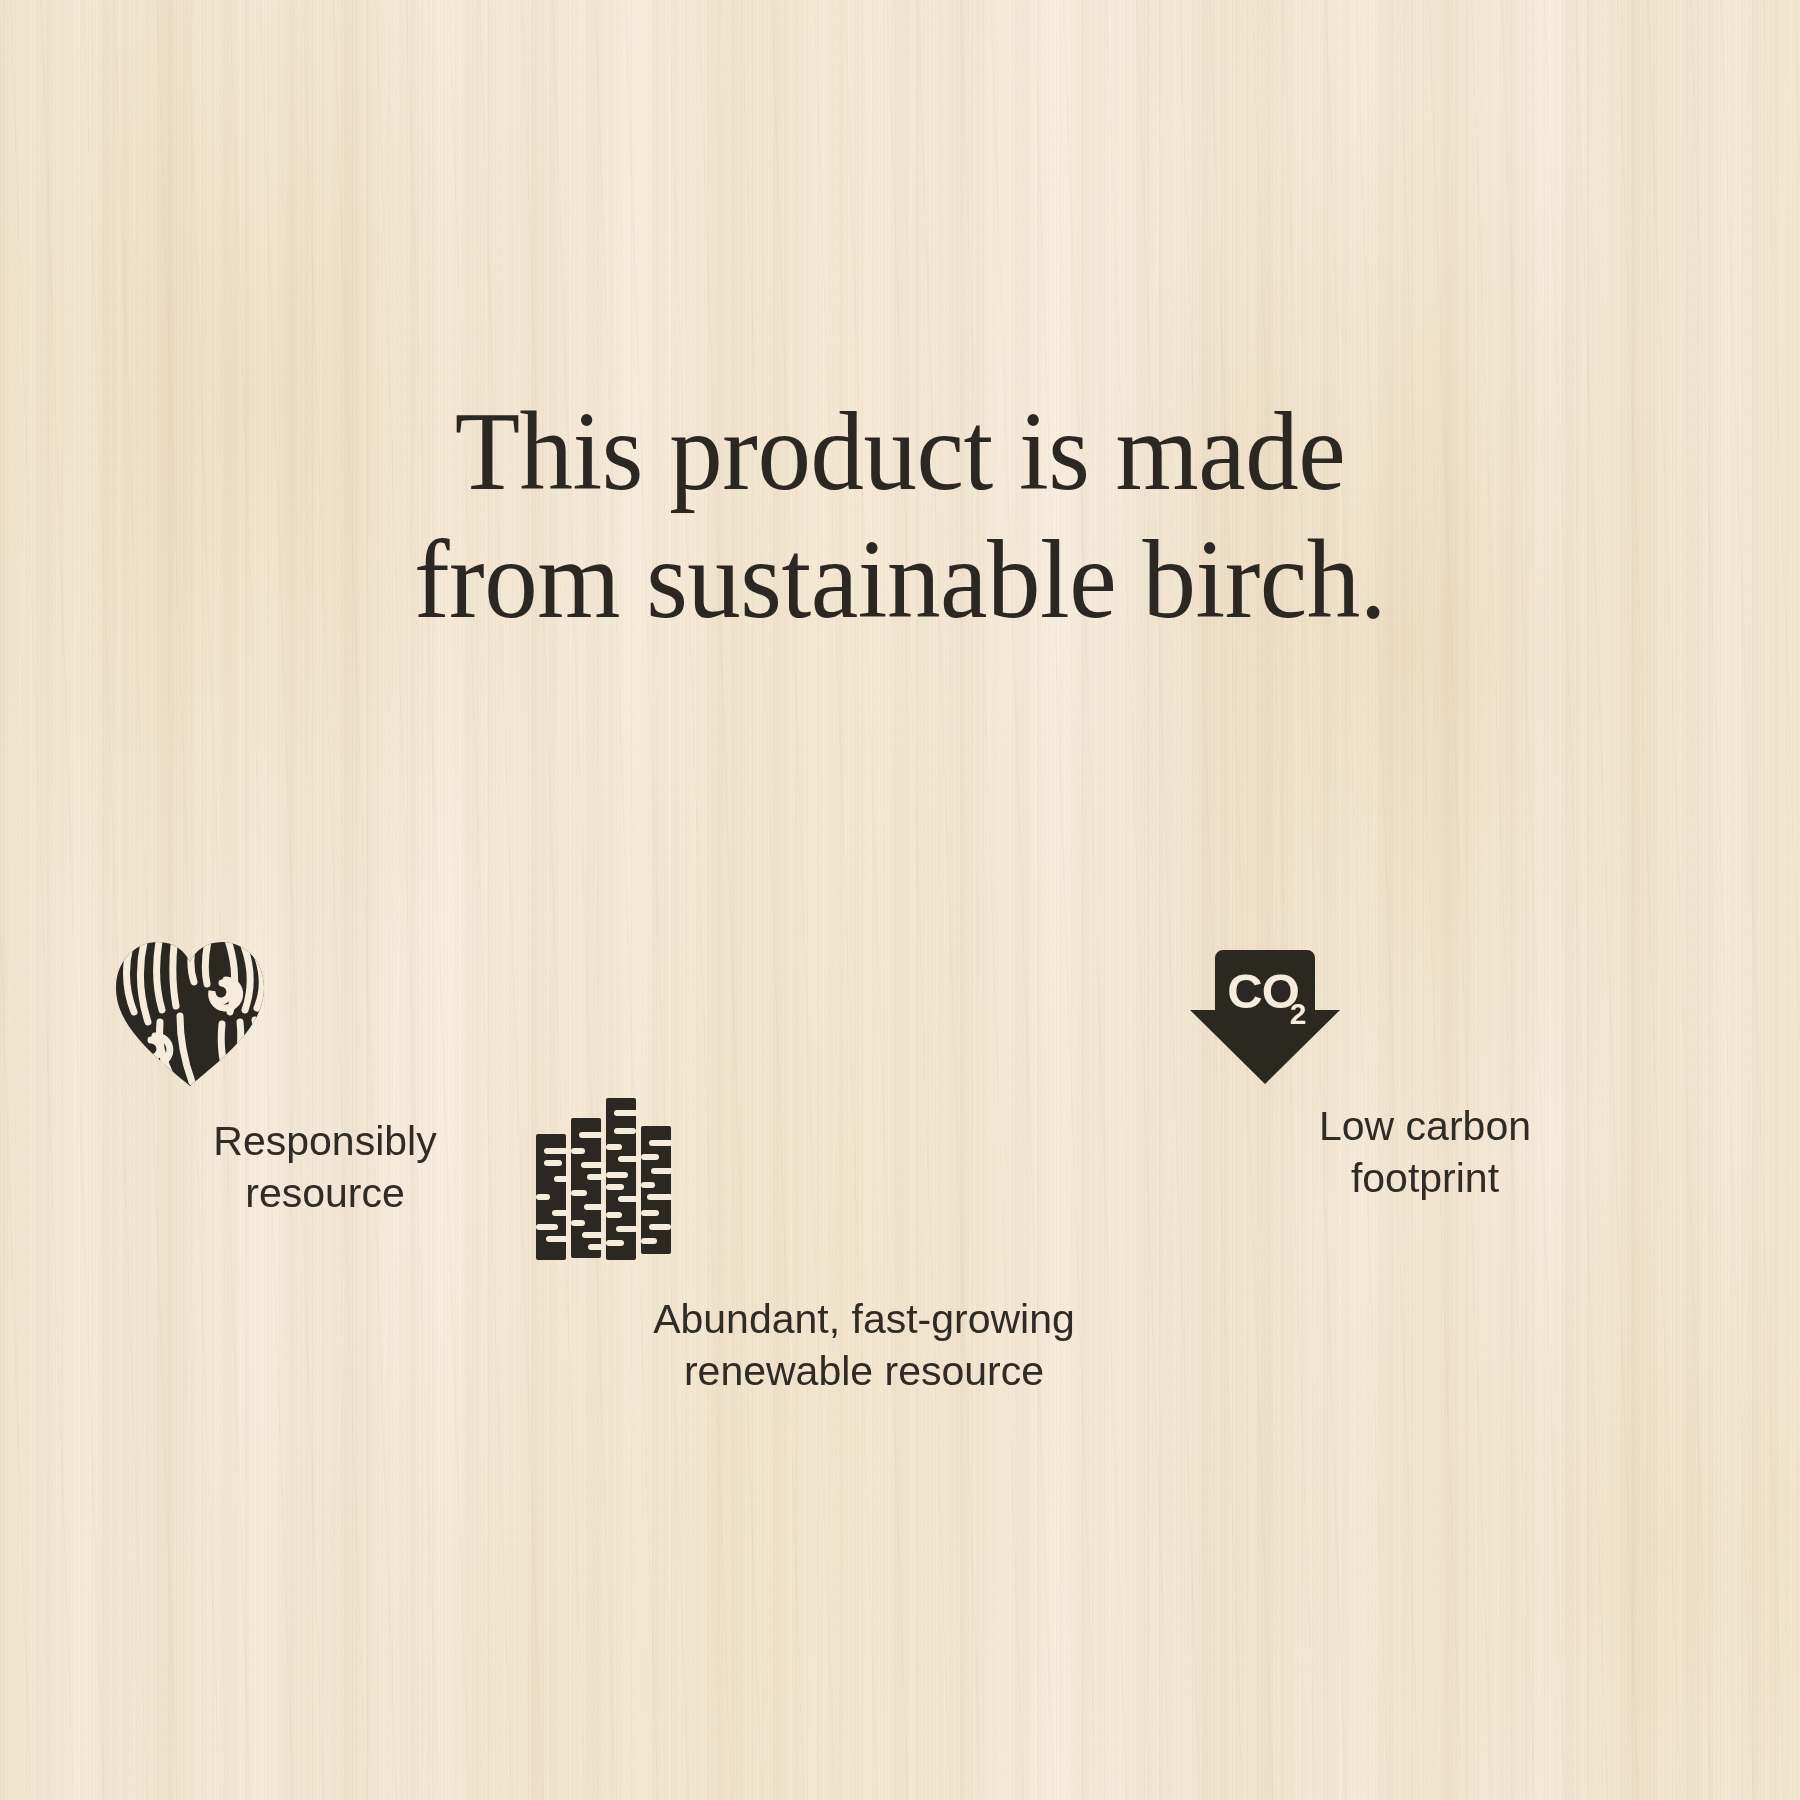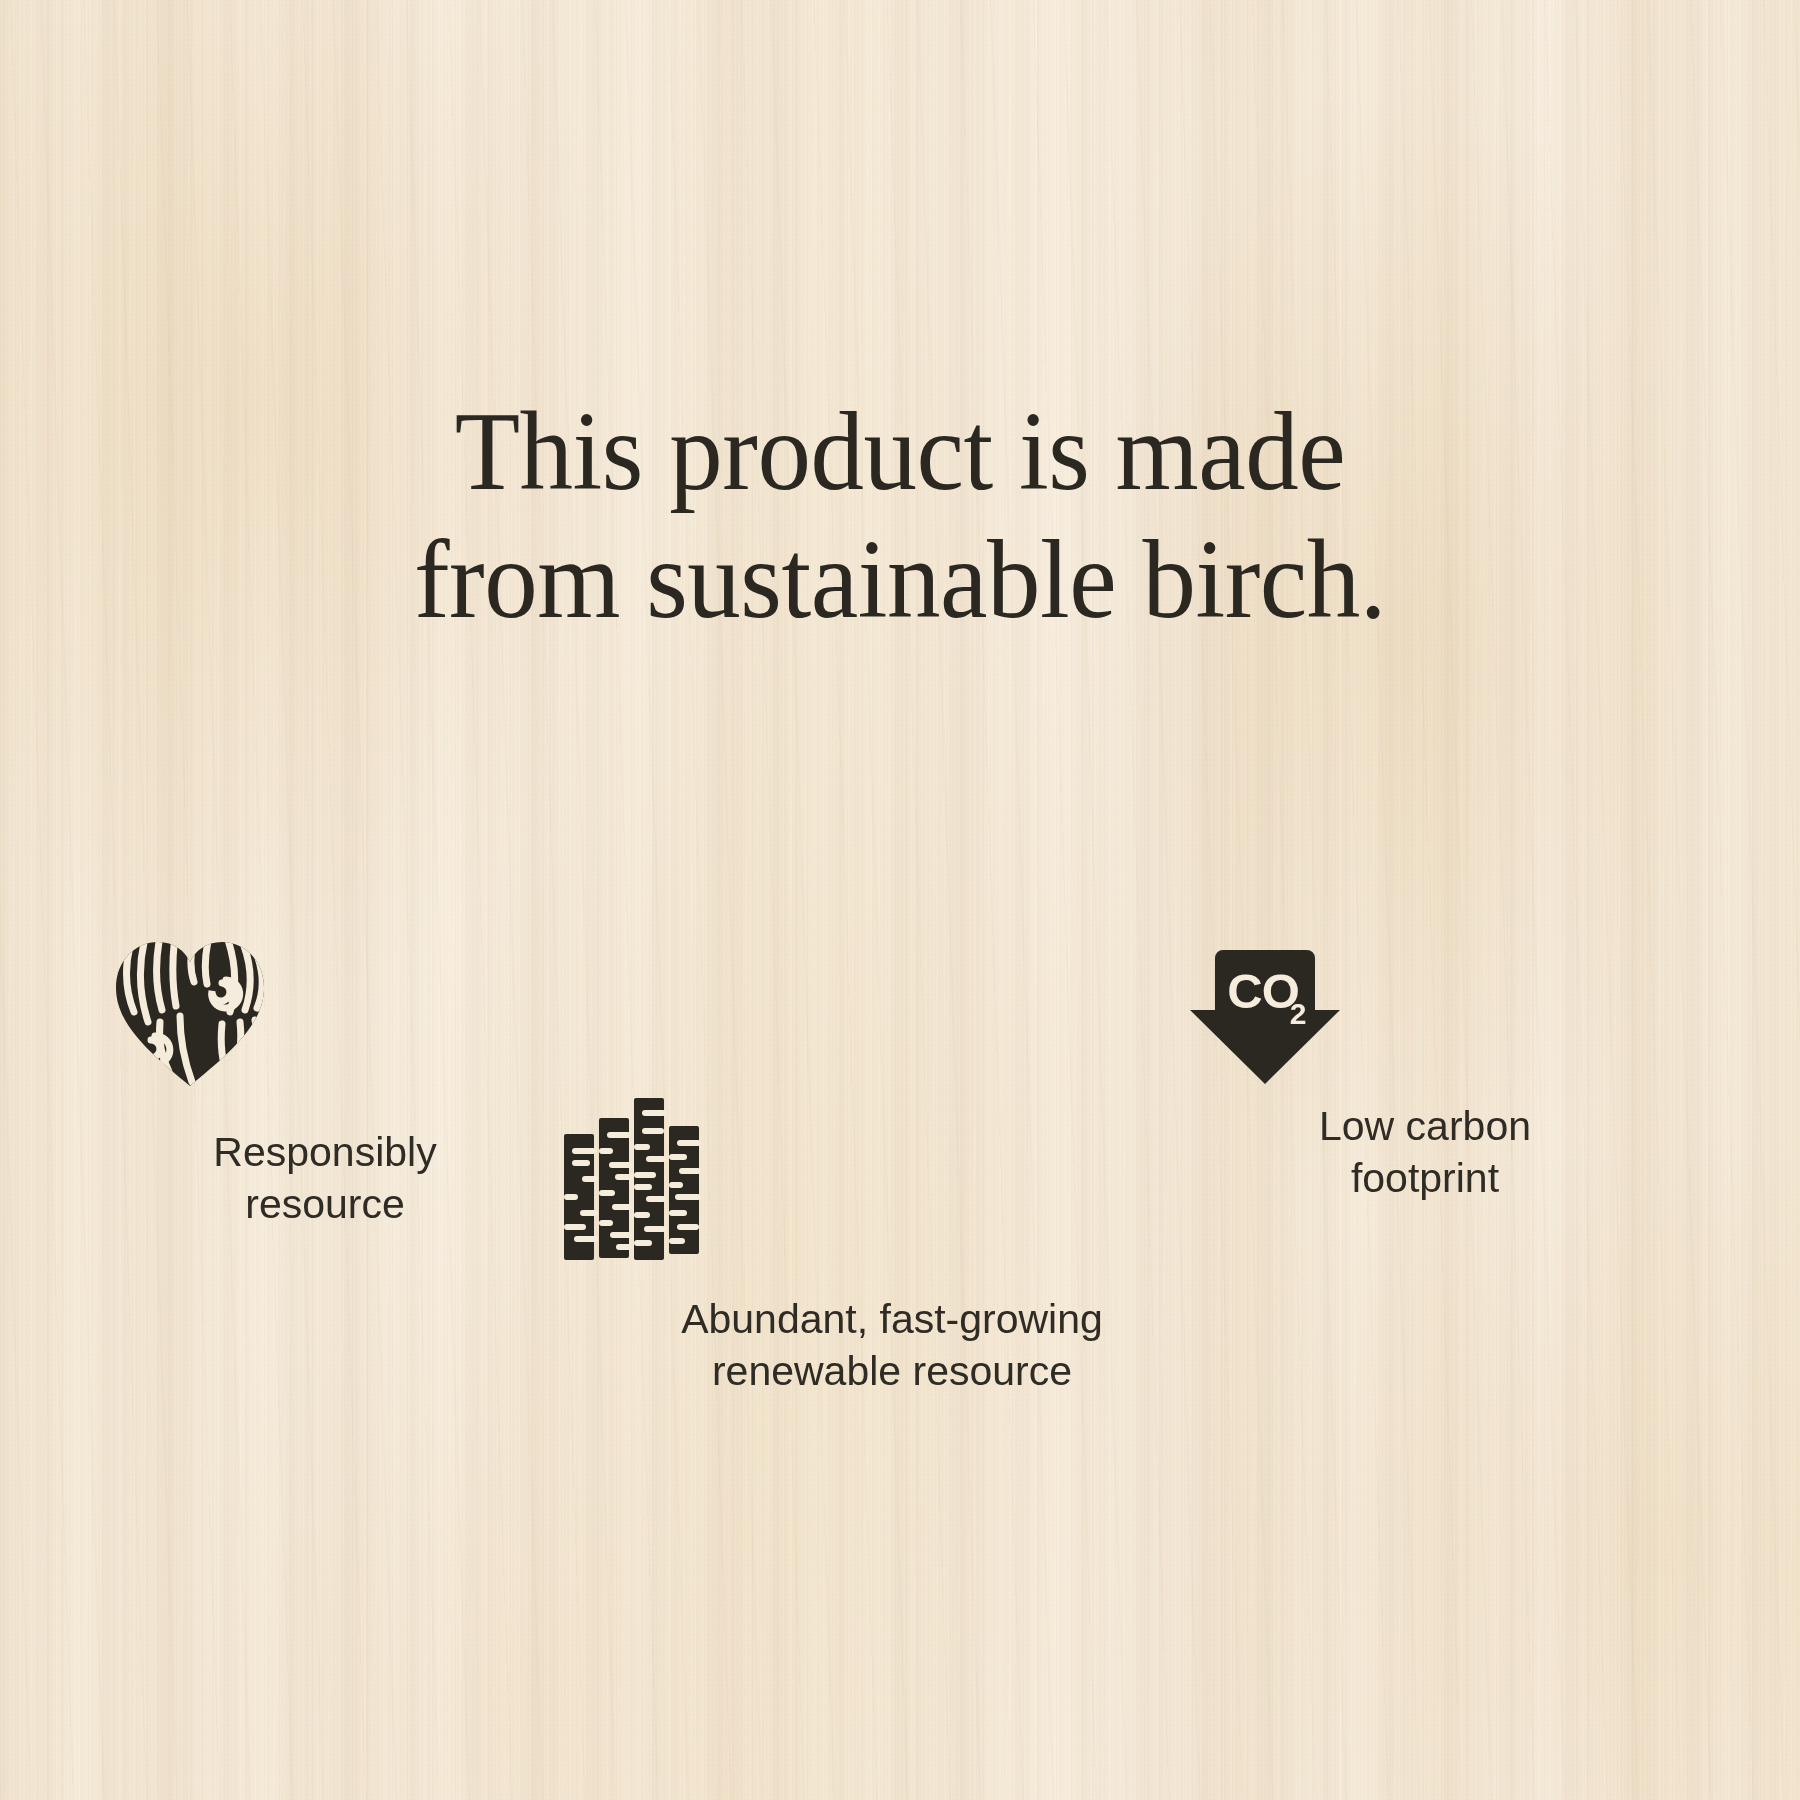--- a/index.html
+++ b/index.html
@@ -124,28 +124,28 @@
   .feature .cap {
     font-family: "Liberation Sans", sans-serif;
     font-size: 41px;
     line-height: 1.26;
     color: #2f2b25;
     white-space: nowrap;
   }
   .feature .cap span { display: block; }
 
   #feat-left   { left: 110px;  top: 920px;  width: 430px; }
-  #feat-center { left: 562px;  top: 1060px; width: 660px; }
+  #feat-center { left: 534px;  top: 1060px; width: 660px; }
   #feat-right  { left: 1185px; top: 920px;  width: 480px; }
 
   #feat-left   .icon-wrap { height: 168px; }
   #feat-center .icon-wrap { height: 200px; }
   #feat-right  .icon-wrap { height: 168px; }
 
-  #feat-left   .cap { margin-top: 39px; }
+  #feat-left   .cap { margin-top: 28px; }
   #feat-center .cap { margin-top: 34px; }
   #feat-right  .cap { margin-top: 13px; }
 
   .svg-icon { display: block; }
 </style>
 </head>
 <body>
 
 <div id="stage">
 

